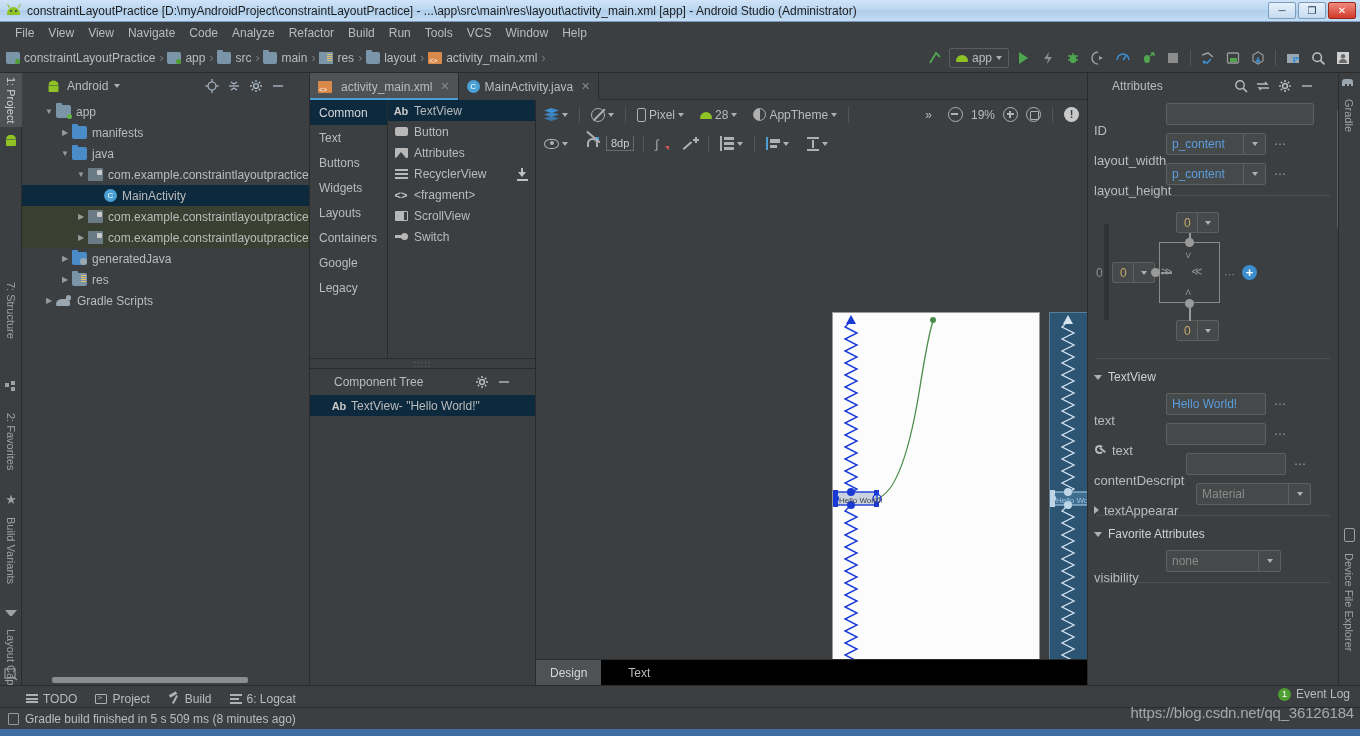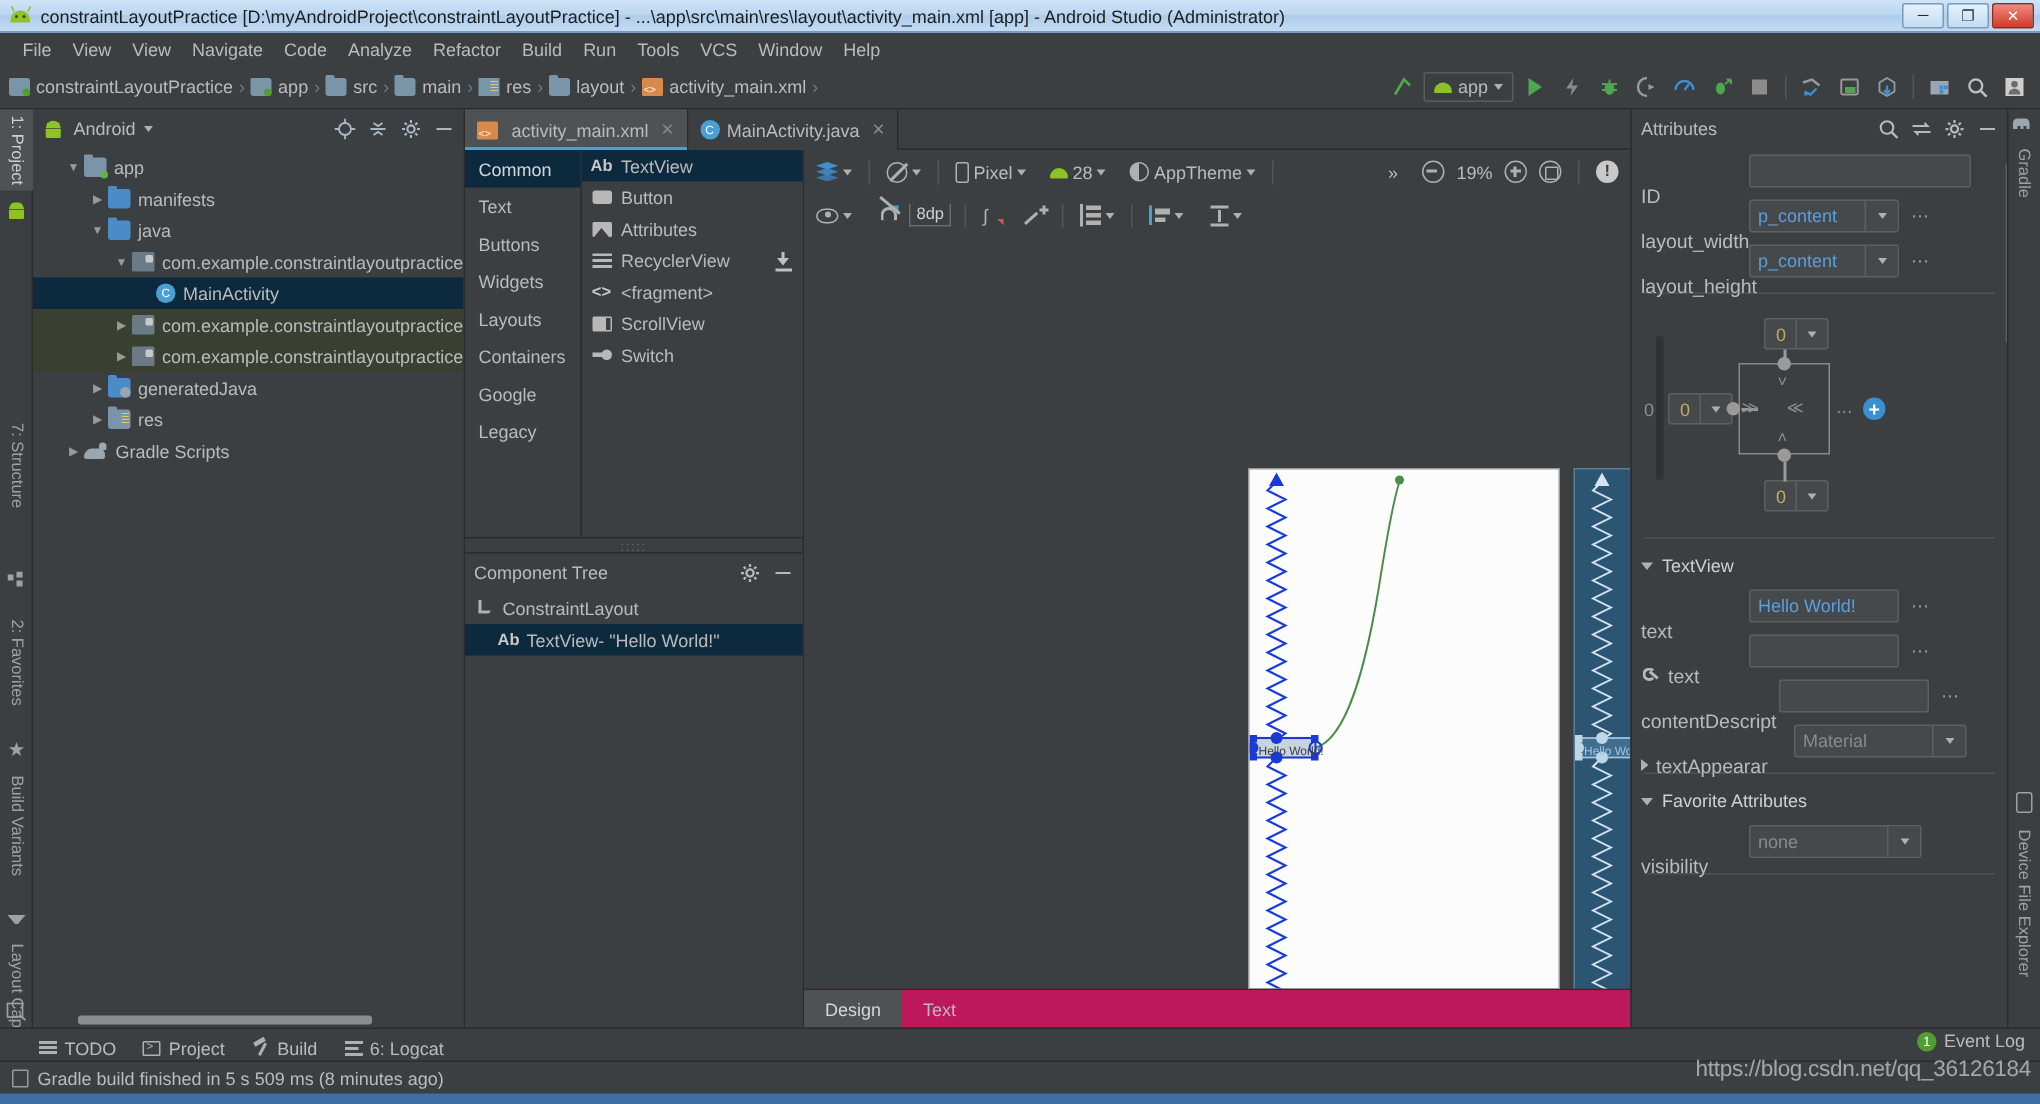--- a/index.html
+++ b/index.html
@@ -114,21 +114,21 @@
     display:flex; align-items:center; gap:5px; padding:4px 0;
   }
 
   
   .projpanel {
     position:absolute; left:22px; top:73px; width:288px; height:612px;
     background:#3c3f41; border-right:1px solid #2b2b2b;
     display:flex; flex-direction:column;
   }
   .panelhdr {
-    height:26px; display:flex; align-items:center; padding:0 6px;
+    height:26px; display:flex; align-items:center; padding:0 24px;
     font-size:12px; color:#bbbbbb; flex:none;
   }
   .panelhdr .ttl { flex:1 1 auto; display:flex; align-items:center; gap:6px; }
   .panelhdr .acts { display:flex; align-items:center; gap:8px; }
   .hicon { width:14px; height:14px; display:flex; align-items:center; justify-content:center; color:#a9b7c6; }
   .treebody { flex:1 1 auto; background:#3c3f41; overflow:hidden; padding-top:2px; }
   .trow {
     height:21px; display:flex; align-items:center; font-size:12px; color:#bbbbbb;
     white-space:nowrap; padding-right:4px;
   }
@@ -267,21 +267,21 @@
   .align-ic i{position:absolute;left:4px;top:2px;width:10px;height:3.5px;background:#b0b0b0;}
   .align-ic i:nth-child(3){top:7.5px;width:7px;}
   .vdist-ic { width:12px;height:14px;position:relative; }
   .vdist-ic i{position:absolute;left:0;width:12px;height:2px;background:#b0b0b0;}
   .vdist-ic i:nth-child(1){top:0;}
   .vdist-ic i:nth-child(2){bottom:0;}
   .vdist-ic b{position:absolute;left:5px;top:3px;width:2px;height:8px;background:#b0b0b0;}
 
   .canvas { flex:1 1 auto; background:#3c3f41; position:relative; overflow:hidden; }
 
-  .dmodes { height:26px; display:flex; align-items:stretch; background:#be185d; flex:none; border-top:1px solid #2b2b2b; }
+  .dmodes { height:26px; display:flex; align-items:stretch; background:#000000; flex:none; border-top:1px solid #2b2b2b;gap:13px; }
   .dmode { padding:0 14px; display:flex; align-items:center; font-size:12px; color:#bbb; }
   .dmode.active { background:#4e5254; color:#d6d6d6; }
 
   
   .attrpanel {
     position:absolute; left:1087px; top:73px; width:251px; height:612px;
     background:#3c3f41; border-left:1px solid #2b2b2b; display:flex; flex-direction:column;
   }
   .attrbody { flex:1 1 auto; overflow:hidden; position:relative; padding:0 6px; }
   .arow { display:flex; align-items:center; height:30px; gap:6px; }
@@ -770,24 +770,20 @@
                     <path d="M7 1v2M7 11v2M1 7h2M11 7h2M2.8 2.8l1.4 1.4M9.8 9.8l1.4 1.4M11.2 2.8L9.8 4.2M4.2 9.8L2.8 11.2" stroke="#b9b9b9" stroke-width="1.5"></path>
                   </svg>
               </span>
               <span class="hicon">
                 <svg width="14" height="14" viewBox="0 0 14 14">
                     <path d="M2 7h10" stroke="#b9b9b9" stroke-width="1.4"></path>
                   </svg>
               </span>
             </span>
           </div>
-          <div class="ctrow">
-            <span class="ct-cl"></span>
-            <span>ConstraintLayout</span>
-          </div>
           <div class="ctrow sel" style="padding-left:22px;">
             <span class="pi pi-ab">Ab</span>
             <span>TextView- "Hello World!"</span>
           </div>
         </div>
       </div>
 
       <div class="design">
         <div class="dtoolbar1">
           <div class="dgroup">

